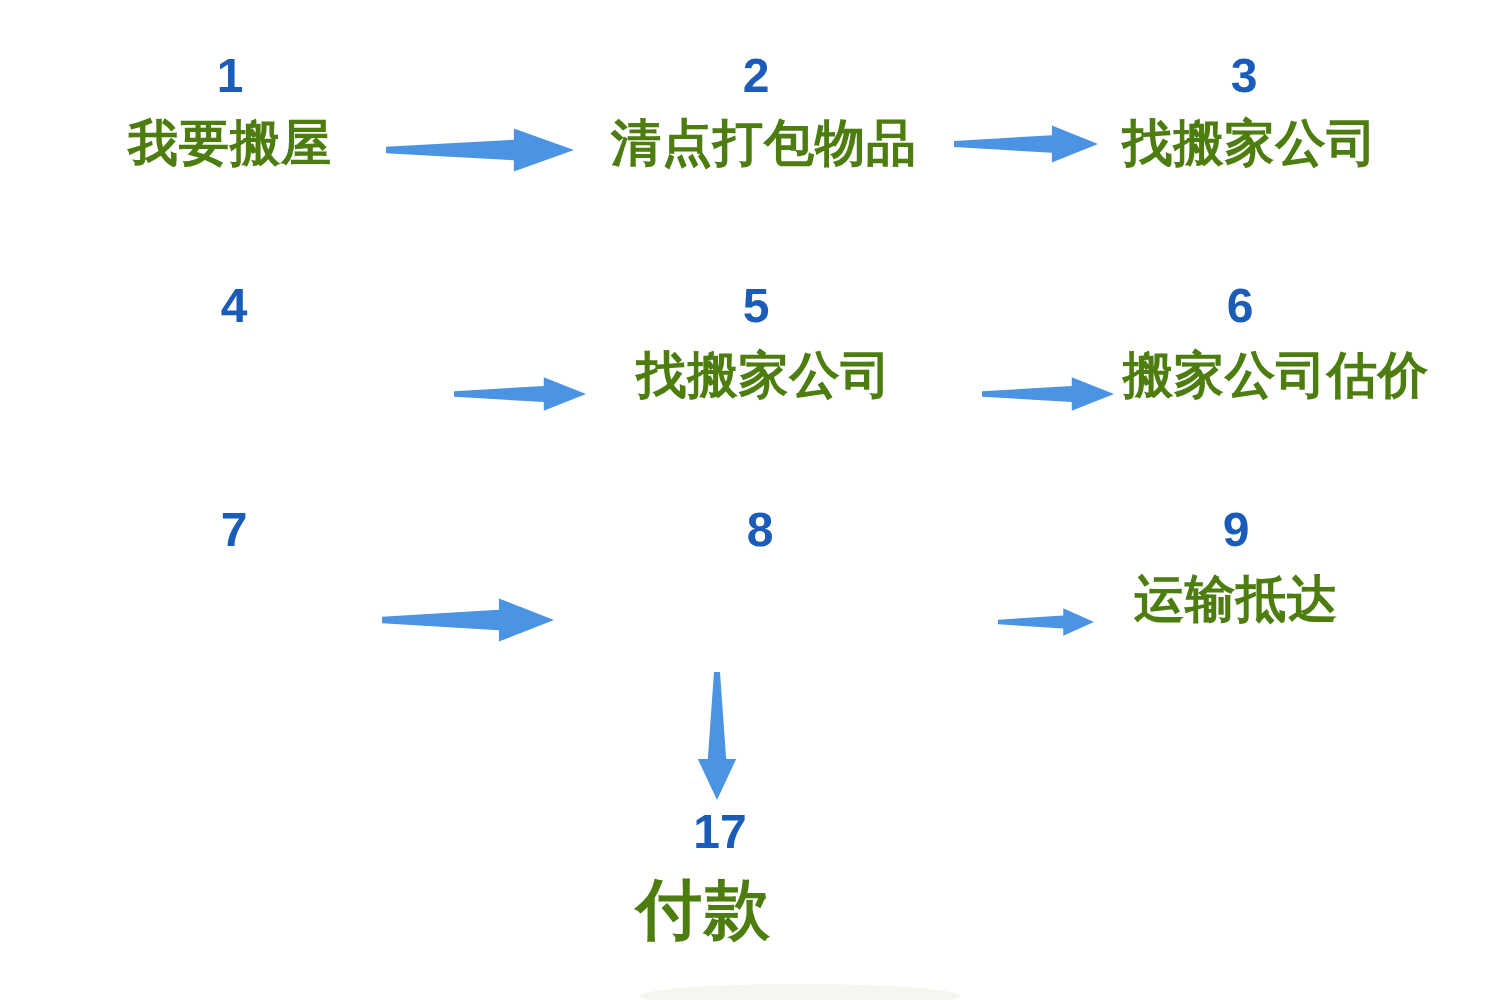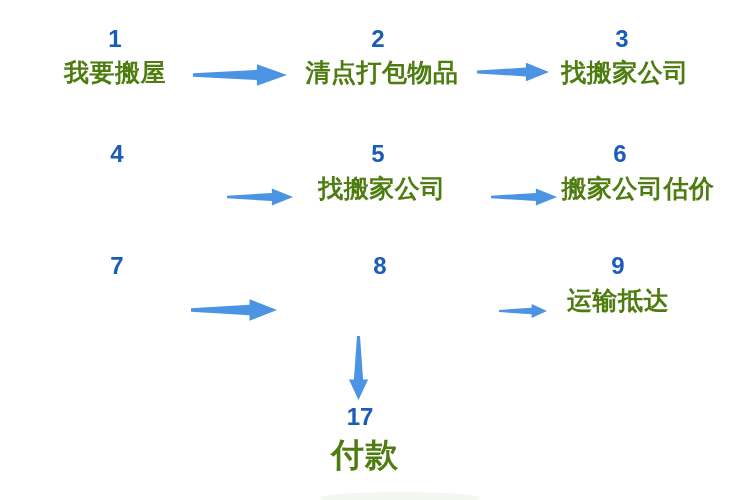--- a/index.html
+++ b/index.html
@@ -115,17 +115,17 @@
   <div class="step-num" style="left:618px; top:253px;">9</div>
   <div class="step-label" style="left:618px; top:286px;">运输抵达</div>
 
   <span class="arrow" style="left:346px; top:336px; width:25px; height:64px;">
     <svg viewBox="0 0 30 100" preserveAspectRatio="none">
         <polygon points="13.2,0 9.5,68 3.5,68 15,100 26.5,68 20.5,68 16.8,0" fill="#4b94e4"></polygon>
       </svg>
   </span>
 
   <div class="step-num" style="left:360px; top:404px;">17</div>
-  <div class="step-label final" style="left:365px; top:436px;">付款</div>
+  <div class="step-label final" style="left:352px; top:436px;">付款</div>
 
   <div class="watermark-fragment"></div>
 
 </div>
 
 </body></html>

